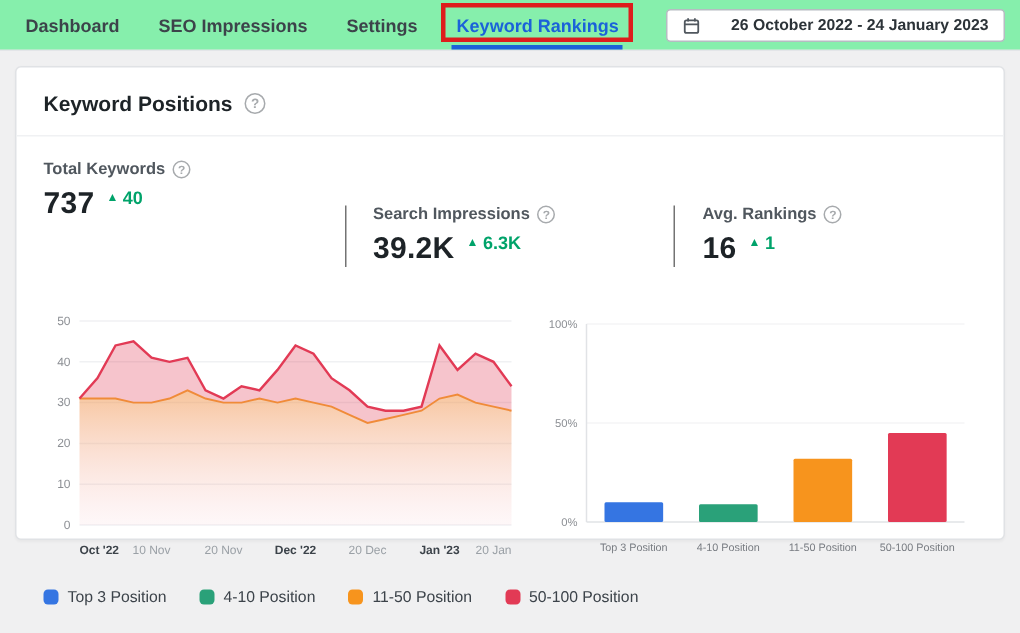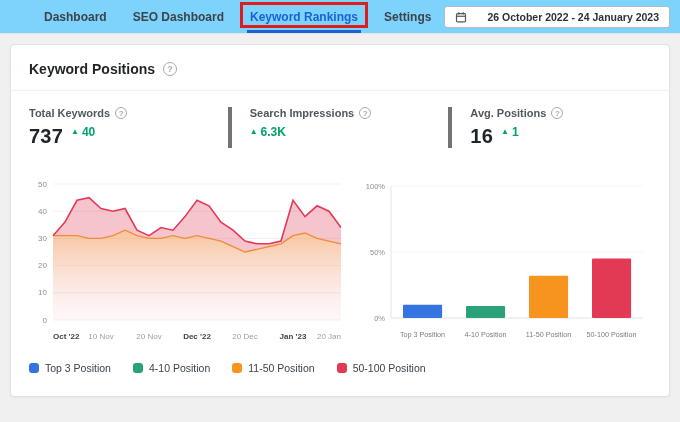--- a/index.html
+++ b/index.html
@@ -1,57 +1,57 @@
 <!DOCTYPE html>
 <html><head>
 <meta charset="utf-8">
 <style>
   *{box-sizing:border-box;margin:0;padding:0;}
   html,body{width:680px;height:422px;}
   body{background:#f0f0f1;font-family:"Liberation Sans",sans-serif;color:#1d2327;overflow:hidden;}
-  .topbar{display:flex;align-items:center;justify-content:flex-end;height:34px;background:#7dd3fc;border-bottom:1px solid #e3e5e8;padding:0 10px 0 4px;}
+  .topbar{display:flex;align-items:center;justify-content:space-between;height:34px;background:#86efac;border-bottom:1px solid #e3e5e8;padding:0 10px 0 4px;}
   .tabs{display:flex;height:100%;}
   .tab{position:relative;display:flex;align-items:center;padding:0 13px;font-size:12px;font-weight:600;color:#3c434a;cursor:pointer;white-space:nowrap;}
   .tab.active{color:#1b62d9;}
   .tab.active::after{content:"";position:absolute;left:10px;right:10px;bottom:0;height:3px;background:#1b62d9;}
   .annotation-box{position:absolute;left:3px;right:3px;top:2px;bottom:5px;border:3px solid #de1d1d;pointer-events:none;}
   .tab-label{position:relative;}
   .date-btn{display:flex;align-items:center;gap:20px;background:#fff;border:1px solid #b6bcc2;border-radius:3px;padding:4px 10px;font-size:10.5px;font-weight:700;color:#2c3338;font-family:inherit;cursor:pointer;}
-  .card{margin:10px;background:#fff;border:1px solid #e0e2e5;border-radius:4px;box-shadow:0 1px 2px rgba(0,0,0,.04);height:353px;}
+  .card{margin:10px;background:#fff;border:1px solid #e0e2e5;border-radius:4px;box-shadow:0 1px 2px rgba(0,0,0,.04);height:316px;}
   .card-header{display:flex;align-items:center;gap:8px;padding:16px 18px 13px;border-bottom:1px solid #f0f1f3;}
   .card-title{font-size:14px;font-weight:700;color:#1d2327;}
   .help-icon{display:inline-flex;align-items:center;justify-content:center;width:14px;height:14px;border:1.5px solid #a7aaad;border-radius:50%;color:#a7aaad;font-size:9px;font-weight:700;cursor:pointer;flex:0 0 auto;}
   .help-icon.sm{width:12px;height:12px;font-size:8px;border-width:1.3px;}
   .stats{display:flex;padding:16px 0 6px;}
   .stat{flex:1;padding:0 18px;}
-  .stat+.stat{border-left:4px solid #737373;}
+  .stat+.stat{border-left:1px solid #737373;margin-top:30px;}
   .stat-label-row{display:flex;align-items:center;gap:5px;}
   .stat-label{font-size:11px;font-weight:600;color:#50575e;}
   .stat-value-row{display:flex;align-items:flex-start;gap:8px;margin-top:6px;}
   .stat-value{font-size:20px;font-weight:700;color:#1d2327;letter-spacing:.2px;}
   .stat-delta{display:flex;align-items:center;gap:3px;color:#00a36a;font-size:12px;font-weight:700;}
   .tri{font-size:8px;line-height:1;}
   .charts{display:flex;justify-content:space-between;align-items:flex-start;padding:20px 18px 0;}
   svg text{font-family:"Liberation Sans",sans-serif;}
   .legend{display:flex;align-items:center;gap:22px;padding:16px 18px;}
   .legend-item{display:flex;align-items:center;gap:6px;font-size:10.5px;color:#3c434a;}
   .swatch{width:10px;height:10px;border-radius:3px;display:inline-block;background:#ccc;}
 </style>
 </head>
 <body>
 
 <header class="topbar">
   <nav class="tabs">
     <span class="tab">Dashboard</span>
-    <span class="tab">SEO Dashboard</span>
+    <span class="tab">SEO Impressions</span>
+    <span class="tab">Settings</span>
     <span class="tab active">
       <span class="annotation-box"></span>
       <span class="tab-label">Keyword Rankings</span>
     </span>
-    <span class="tab">Settings</span>
   </nav>
   <button class="date-btn">
     <svg width="12" height="12" viewBox="0 0 16 16">
       <rect x="2" y="3.5" width="12" height="11" rx="1.5" fill="none" stroke="#50575e" stroke-width="1.6"></rect>
       <line x1="2" y1="7" x2="14" y2="7" stroke="#50575e" stroke-width="1.6"></line>
       <line x1="5" y1="1.5" x2="5" y2="4.5" stroke="#50575e" stroke-width="1.6"></line>
       <line x1="11" y1="1.5" x2="11" y2="4.5" stroke="#50575e" stroke-width="1.6"></line>
     </svg>
     <span>26 October 2022 - 24 January 2023</span>
   </button>
@@ -76,29 +76,30 @@
           <span>40</span>
         </span>
       </div>
     </div>
     <div class="stat">
       <div class="stat-label-row">
         <span class="stat-label">Search Impressions</span>
         <span class="help-icon sm">?</span>
       </div>
       <div class="stat-value-row">
+        <span class="stat-value">39.2K</span>
         <span class="stat-delta">
           <span class="tri">▲</span>
           <span>6.3K</span>
         </span>
       </div>
     </div>
     <div class="stat">
       <div class="stat-label-row">
-        <span class="stat-label">Avg. Positions</span>
+        <span class="stat-label">Avg. Rankings</span>
         <span class="help-icon sm">?</span>
       </div>
       <div class="stat-value-row">
         <span class="stat-value">16</span>
         <span class="stat-delta">
           <span class="tri">▲</span>
           <span>1</span>
         </span>
       </div>
     </div>

